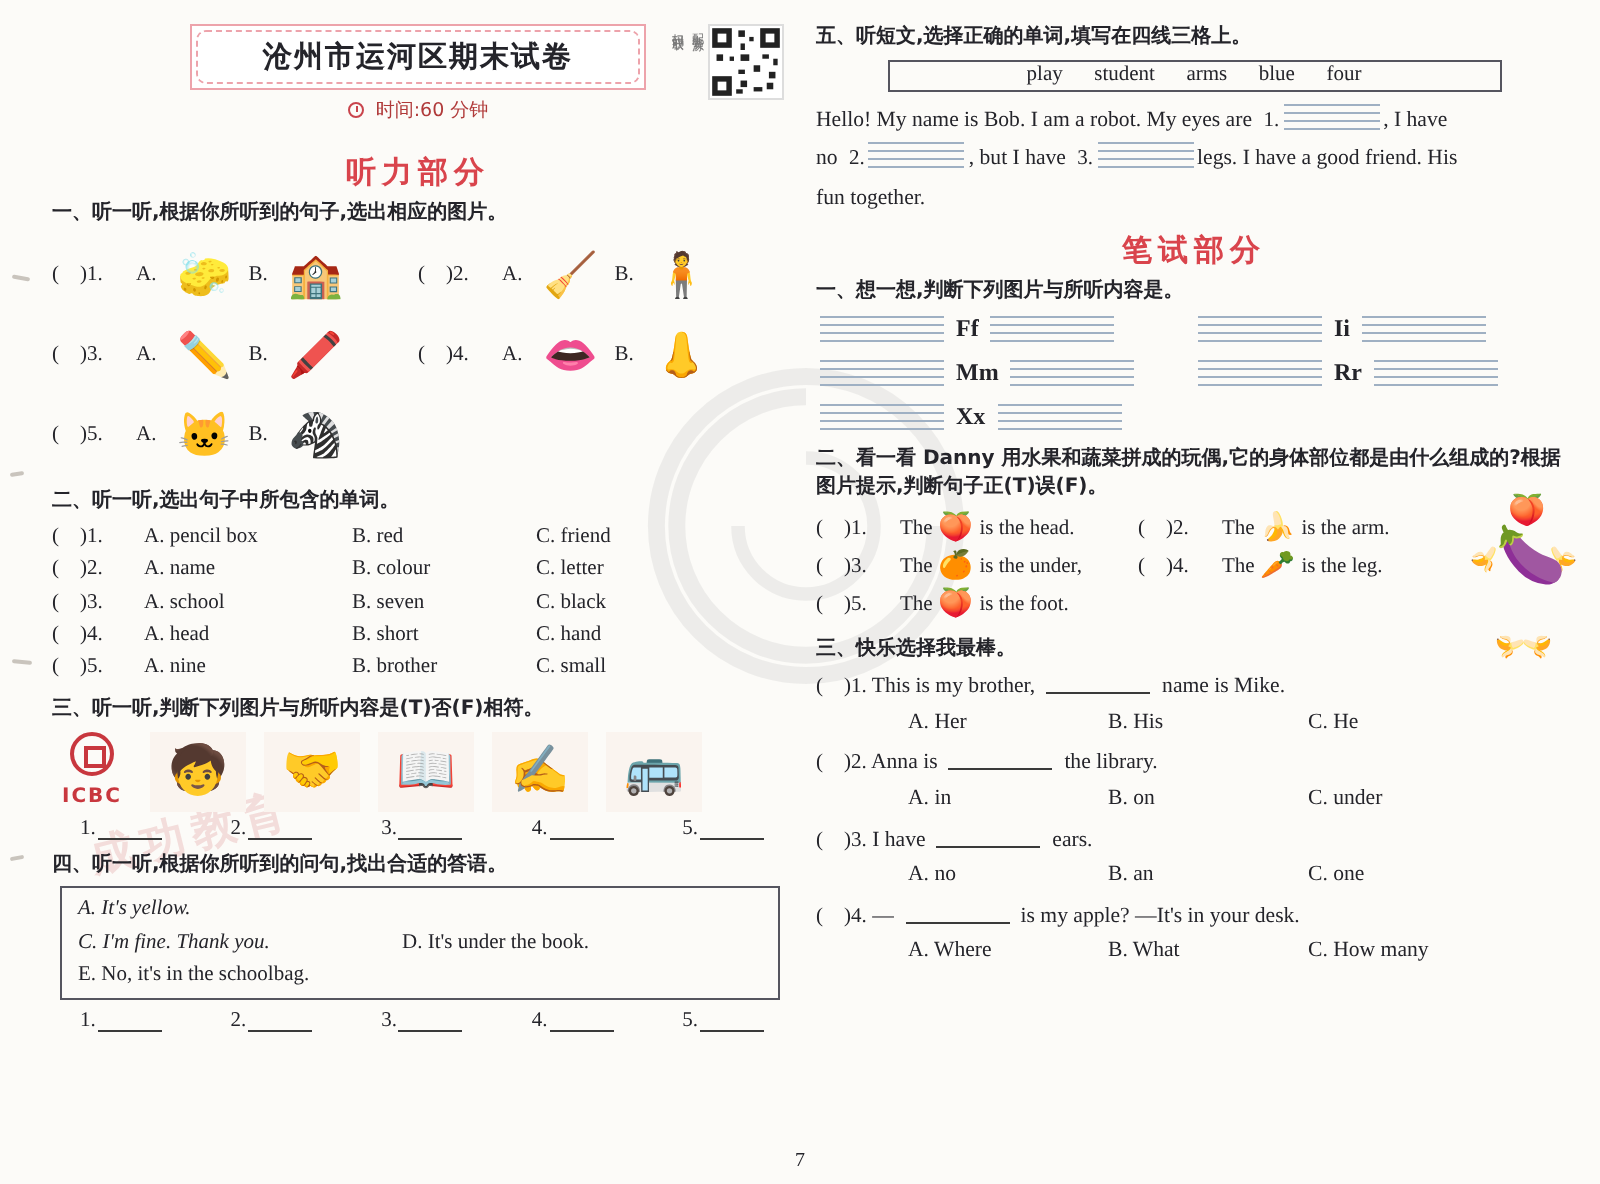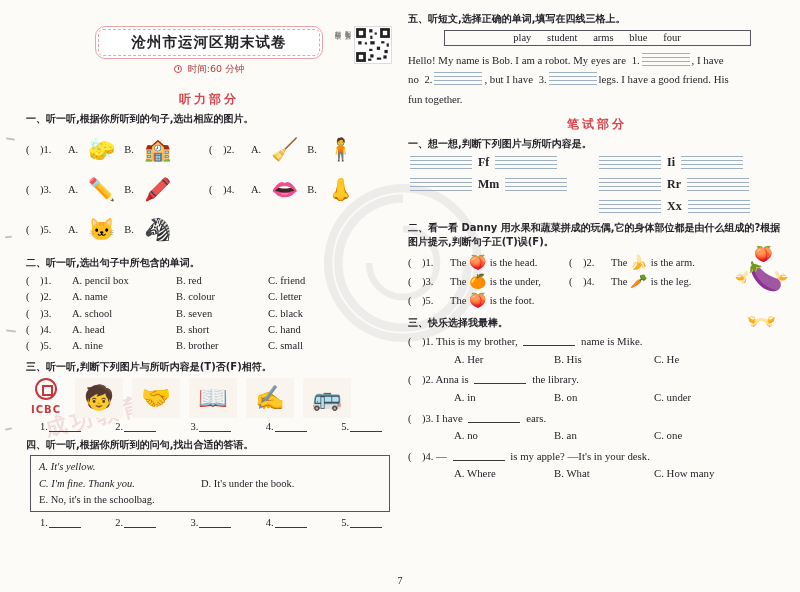--- a/index.html
+++ b/index.html
@@ -5,32 +5,32 @@
   * { margin:0; padding:0; box-sizing:border-box; }
   html,body { width:800px; height:592px; }
   body { font-family:"Liberation Serif","DejaVu Serif",serif; background:#efede9; }
   .sheet { position:relative; width:800px; height:592px; background:#fcfbf8; overflow:hidden; color:#24242a; }
   .cols { display:flex; padding:12px 12px 0 26px; gap:16px; }
   .col-left { width:366px; position:relative; }
   .col-right { width:378px; position:relative; }
 
   
   .lheader { position:relative; height:62px; }
-  .title-box { width:228px; margin:14px auto 0; border:1.5px solid #eda3ab; border-radius:10px; padding:2px; background:#fff; }
+  .title-box { width:228px; margin:0 auto 0; border:1.5px solid #eda3ab; border-radius:0; padding:2px; background:#fff; }
   .title-inner { border:1px dashed #eda3ab; border-radius:5px; text-align:center; padding:3px 4px; }
   .title-text { font-family:"DejaVu Sans","Liberation Sans",sans-serif; font-weight:bold; font-size:14.5px; letter-spacing:1px; }
   .time-row { text-align:center; margin-top:4px; font-size:9.5px; color:#b03a3a; font-family:"DejaVu Sans","Liberation Sans",sans-serif; }
   .clock-icon { display:inline-block; width:8px; height:8px; border:1.5px solid #c9444c; border-radius:50%; position:relative; vertical-align:-1px; margin-right:3px; }
   .clock-icon::after { content:""; position:absolute; left:3px; top:1px; width:1px; height:3px; background:#c9444c; }
   .qr-wrap { position:absolute; right:0; top:0; display:flex; gap:2px; align-items:flex-start; }
   .qr-captions { display:flex; gap:1px; }
   .qr-cap { writing-mode:vertical-rl; font-size:6px; color:#777; letter-spacing:1px; font-family:"DejaVu Sans",sans-serif; }
   .qr { width:38px; height:38px; background:#fff; border:1px solid #ddd; }
 
-  .red-head { color:#d9444c; text-align:center; font-weight:bold; font-size:12px; letter-spacing:3px; margin:3px 0 4px; font-family:Liberation Mono, monospace; }
+  .red-head { color:#d9444c; text-align:center; font-weight:bold; font-size:15px; letter-spacing:3px; margin:3px 0 4px; font-family:Liberation Mono, monospace; }
   .sec { margin-bottom:6px; }
   .sec-title { font-family:"DejaVu Sans","Liberation Sans",sans-serif; font-weight:bold; font-size:10px; line-height:1.45; margin-bottom:3px; }
   .pre { white-space:pre; }
   .pt { font-size:10.5px; }
   .num { font-size:10.5px; }
 
   
   .s1-row { display:flex; align-items:center; height:40px; }
   .q-cell { display:flex; align-items:center; width:183px; }
   .q-cell .num { width:42px; flex-shrink:0; }
@@ -63,21 +63,21 @@
   
   .wg { display:inline-block; width:48px; height:13px; vertical-align:-2px; margin:0 2px;
         background:repeating-linear-gradient(to bottom,#9fb0c3 0,#9fb0c3 1px,transparent 1px,transparent 4px); }
   .wg-l { width:62px; }
 
   
   .word-box { border:1px solid #55555f; width:307px; margin:1px auto 5px; text-align:center; font-size:10.5px; padding:1px 0 2px; }
   .p-line { font-size:10.8px; line-height:1.85; }
   .pn { font-size:10.5px; margin-left:3px; }
 
-  .w1-row { display:flex; margin-bottom:7px;justify-content:flex-end; }
+  .w1-row { display:flex; margin-bottom:7px; }
   .w1-cell { width:50%; display:flex; align-items:center; }
   .letter { font-size:12px; font-weight:bold; margin:0 4px; }
 
   .w2-rows { position:relative; padding-right:56px; }
   .w2-row { display:flex; align-items:center; height:19px; }
   .w2-cell { display:flex; align-items:center; width:168px; }
   .w2-cell .num { width:42px; flex-shrink:0; }
   .fruit { font-size:14px; margin:0 3px; }
   .doll { position:absolute; right:-4px; top:-6px; width:54px; height:80px; }
   .doll span { position:absolute; line-height:1; }

